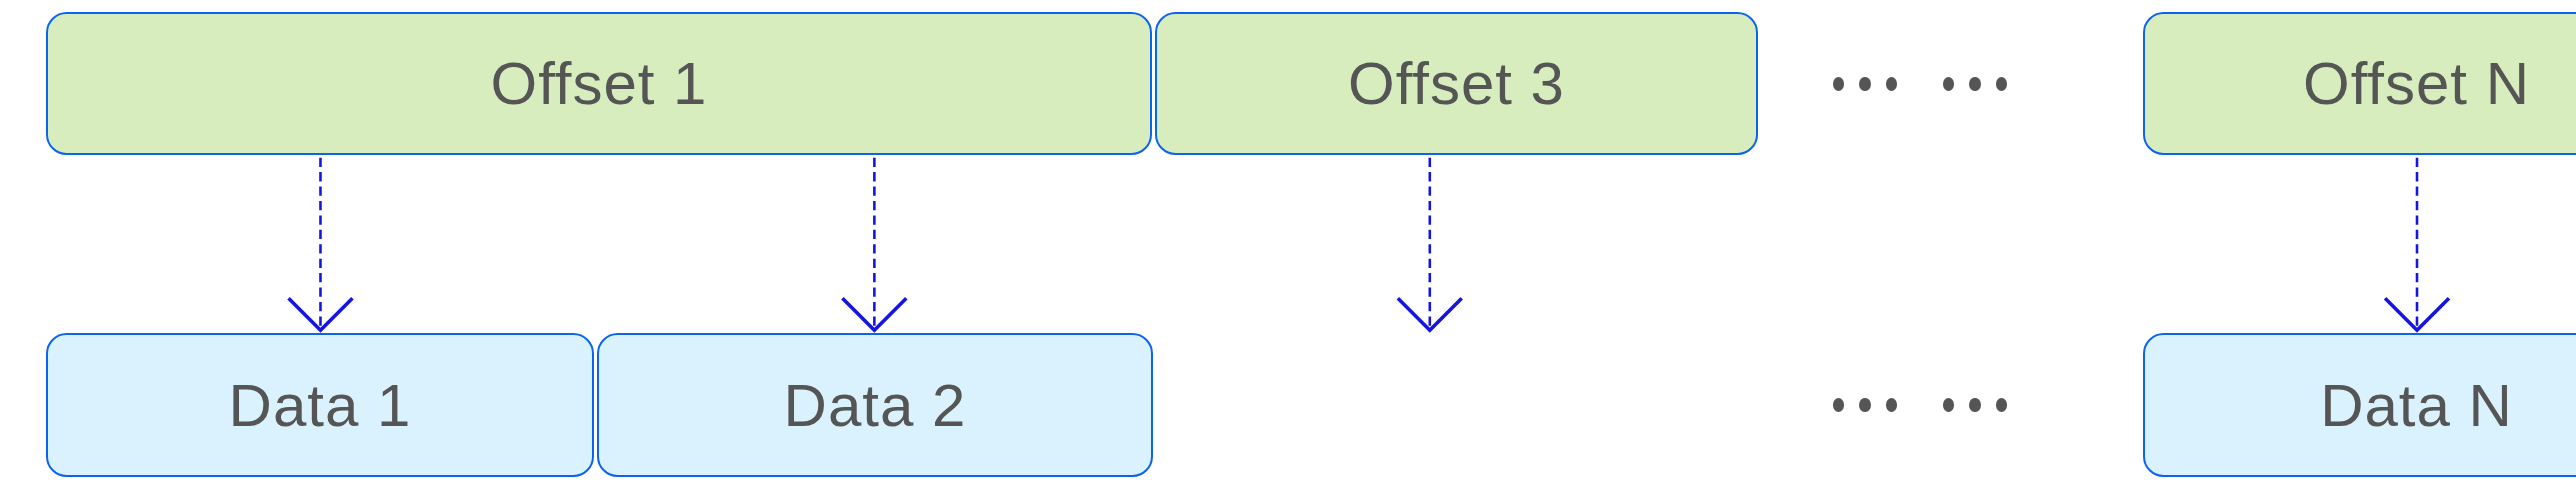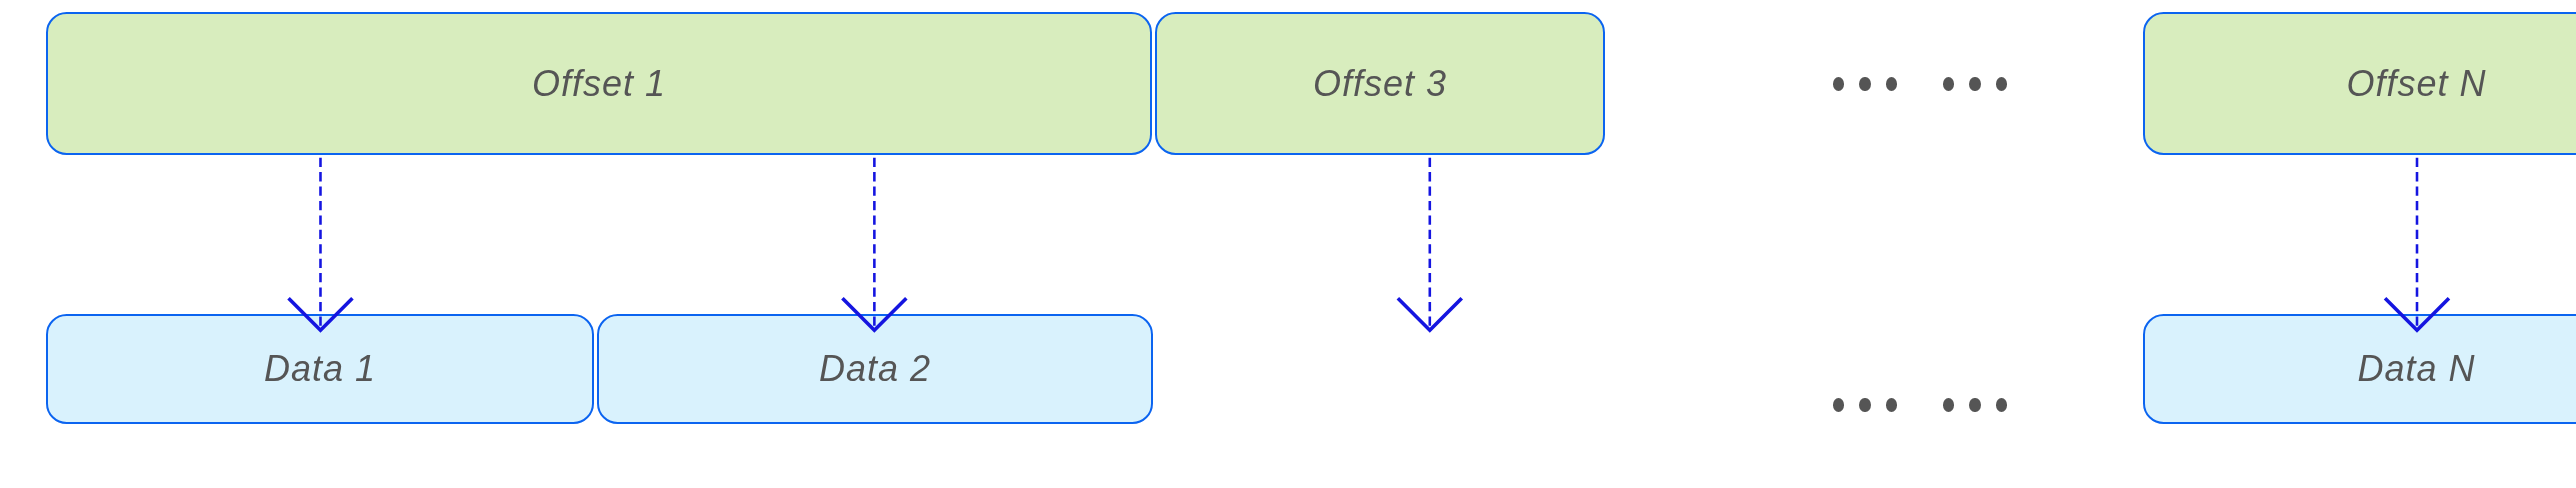--- a/index.html
+++ b/index.html
@@ -25,31 +25,30 @@
   }
   .box {
     position: absolute;
     border: 2.6px solid var(--box-border);
     border-radius: 20.6px;
     display: flex;
     align-items: center;
     justify-content: center;
   }
   .box.offset { background: var(--offset-fill); top: 12px; height: 143px; }
-  .box.data   { background: var(--data-fill);   top: 314px; height: 110px; }
+  .box.data   { background: var(--data-fill);   top: 333px; height: 144px; }
   .box-label {
-    font-size: 36px;
+    font-size: 60px;
     color: var(--text);
     letter-spacing: 1px;
     white-space: nowrap;
-    font-style: italic;
   }
   
   .offset-1 { left: 46px;   width: 1106px; }
-  .offset-3 { left: 1155px; width: 450px; }
+  .offset-3 { left: 1155px; width: 603px; }
   .offset-n { left: 2143px; width: 547px; }
   .data-1   { left: 46px;   width: 548px; }
   .data-2   { left: 597px; width: 556px; }
   .data-3   { left: 1155px; width: 549px; }
   .data-n   { left: 2143px; width: 547px; }
 
   .dots-group {
     position: absolute;
     display: flex;
     gap: 15px;

